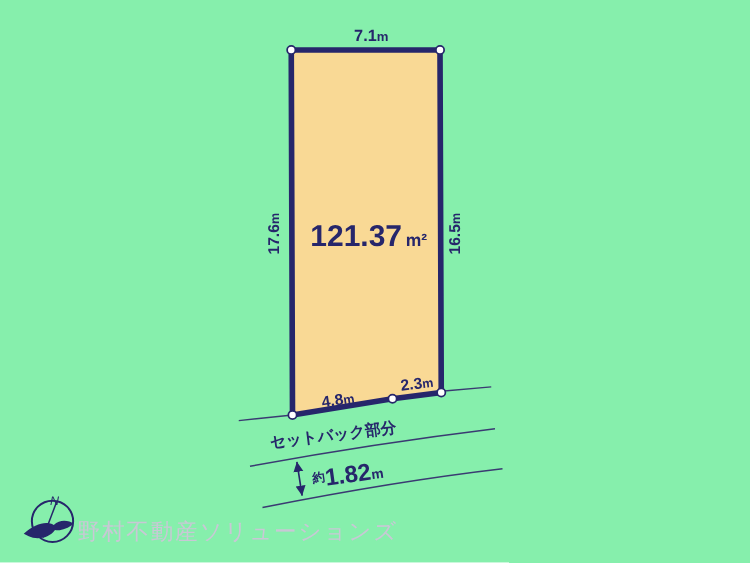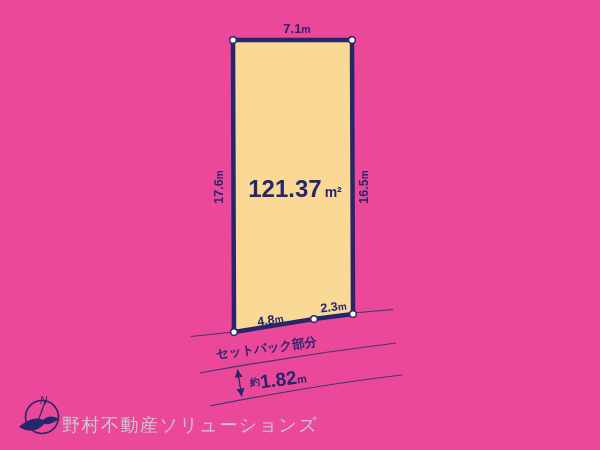--- a/index.html
+++ b/index.html
@@ -1,16 +1,16 @@
 <!DOCTYPE html>
 <html><head>
 <meta charset="utf-8">
 <style>
   html,body{margin:0;padding:0;background:#ffffff;}
-  .canvas{position:relative;width:600px;height:450px;background:#ec4899;overflow:hidden;
+  .canvas{position:relative;width:600px;height:450px;background:#86efac;overflow:hidden;
           font-family:"Liberation Sans", sans-serif;}
   svg{display:block;}
   text{font-family:"Liberation Sans", sans-serif;}
   .dim-text{fill:#26266B;font-weight:bold;}
   .setback-text{fill:#26266B;font-weight:bold;}
   .watermark-text{fill:#C8C8D5;letter-spacing:1.5px;font-size:18px;}
   .thin-line{stroke:#3A3A72;stroke-width:1.2;fill:none;}
   .compass-stroke{stroke:#26266B;fill:none;}
 </style>
 </head>

